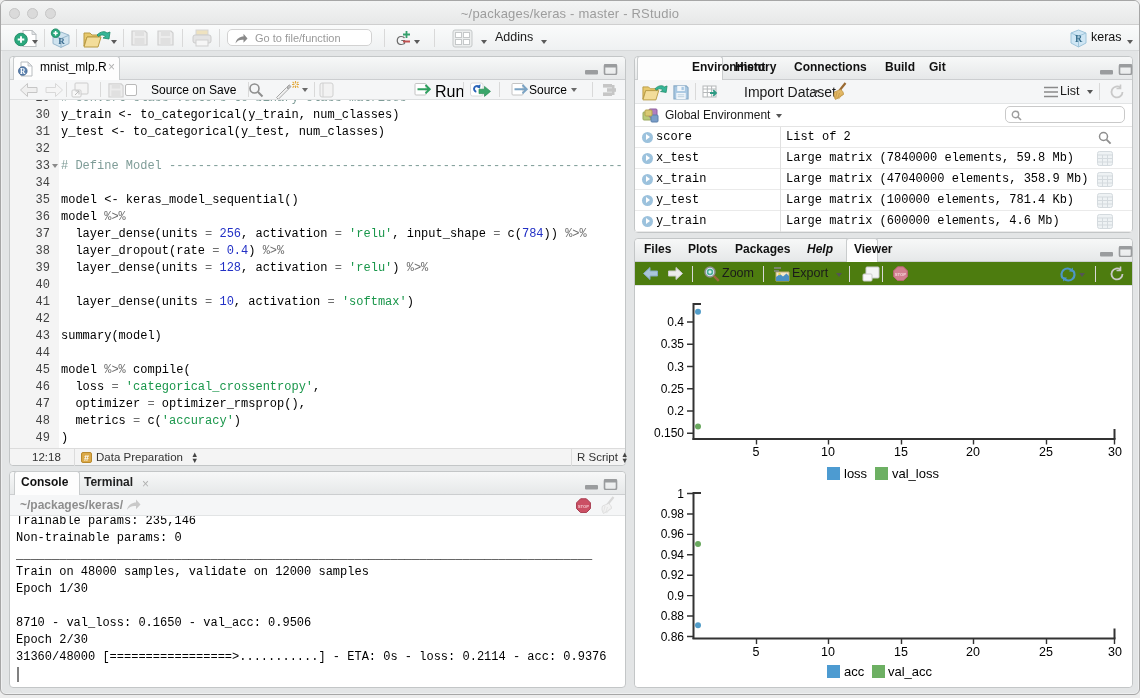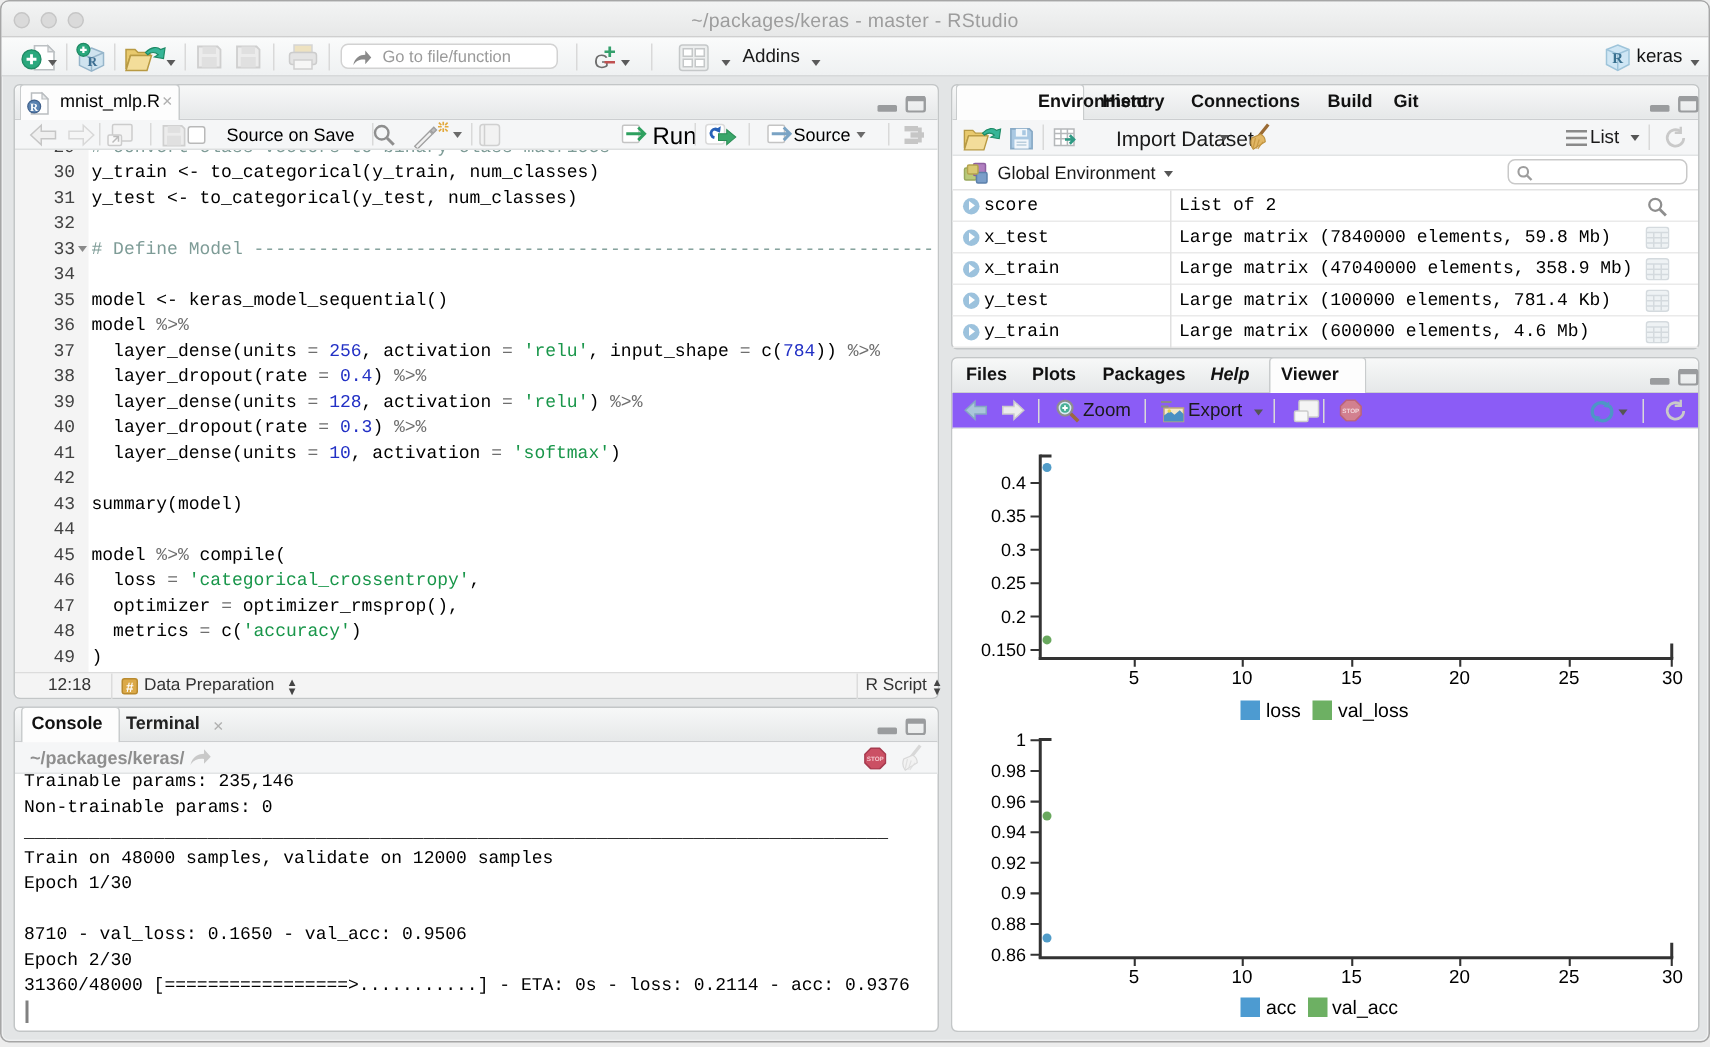--- a/index.html
+++ b/index.html
@@ -64,21 +64,21 @@
 .envname { position:absolute; left:21px; top:3px; font-size:12px; color:#000; }
 .envval { position:absolute; left:151px; top:3px; font-size:12px; color:#000; }
 .envarrow { position:absolute; left:7px; top:4.5px; width:11px; height:11px; border-radius:50%;
   background:#9cc2dd; }
 .envarrow:after { content:""; position:absolute; left:4.2px; top:2.8px; width:0; height:0;
   border-top:3.2px solid transparent; border-bottom:3.2px solid transparent;
   border-left:4.6px solid #fff; }
 
 #viewer { left:633px; top:237px; width:499px; height:450px; }
 #vw-toolbar { position:absolute; left:0; right:0; top:23px; height:24px;
-  background:#8b5cf6; border-bottom:1px solid #e2e4e5; }
+  background:#4d7c0f; border-bottom:1px solid #e2e4e5; }
 </style>
 </head>
 <body>
 <div id="win">
   <div id="titlebar">
     <div class="tl" style="left:8px;"></div>
     <div class="tl" style="left:26px;"></div>
     <div class="tl" style="left:44px;"></div>
     <div id="title-text">~/packages/keras - master - RStudio</div>
   </div>
@@ -254,21 +254,21 @@
       <div class="codeline" style="top:7px;"><span class="lnum mono">30</span><span class="lcode mono">y_train &lt;- to_categorical(y_train, num_classes)</span></div>
       <div class="codeline" style="top:24px;"><span class="lnum mono">31</span><span class="lcode mono">y_test &lt;- to_categorical(y_test, num_classes)</span></div>
       <div class="codeline" style="top:41px;"><span class="lnum mono">32</span><span class="lcode mono"></span></div>
       <div class="codeline" style="top:58px;"><span class="lnum mono">33</span><div style="position:absolute;left:42px;top:6px;width:0;height:0;border-left:3.5px solid transparent;border-right:3.5px solid transparent;border-top:4.5px solid #8a8a8a;"></div><span class="lcode mono"><span class="cm"># Define Model ---------------------------------------------------------------</span></span></div>
       <div class="codeline" style="top:75px;"><span class="lnum mono">34</span><span class="lcode mono"></span></div>
       <div class="codeline" style="top:92px;"><span class="lnum mono">35</span><span class="lcode mono">model &lt;- keras_model_sequential()</span></div>
       <div class="codeline" style="top:109px;"><span class="lnum mono">36</span><span class="lcode mono">model <span class="op">%&gt;%</span></span></div>
       <div class="codeline" style="top:126px;"><span class="lnum mono">37</span><span class="lcode mono">  layer_dense(units <span class="op">=</span> <span class="nu">256</span>, activation <span class="op">=</span> <span class="st">'relu'</span>, input_shape <span class="op">=</span> c(<span class="nu">784</span>)) <span class="op">%&gt;%</span></span></div>
       <div class="codeline" style="top:143px;"><span class="lnum mono">38</span><span class="lcode mono">  layer_dropout(rate <span class="op">=</span> <span class="nu">0.4</span>) <span class="op">%&gt;%</span></span></div>
       <div class="codeline" style="top:160px;"><span class="lnum mono">39</span><span class="lcode mono">  layer_dense(units <span class="op">=</span> <span class="nu">128</span>, activation <span class="op">=</span> <span class="st">'relu'</span>) <span class="op">%&gt;%</span></span></div>
-      <div class="codeline" style="top:177px;"><span class="lnum mono">40</span><span class="lcode mono">  layer_dropout(rate <span class="op">=</span> <span class="nu">0.3</span>) <span class="op">%&gt;%</span></span></div>
+      <div class="codeline" style="top:177px;"><span class="lnum mono">40</span></div>
       <div class="codeline" style="top:194px;"><span class="lnum mono">41</span><span class="lcode mono">  layer_dense(units <span class="op">=</span> <span class="nu">10</span>, activation <span class="op">=</span> <span class="st">'softmax'</span>)</span></div>
       <div class="codeline" style="top:211px;"><span class="lnum mono">42</span><span class="lcode mono"></span></div>
       <div class="codeline" style="top:228px;"><span class="lnum mono">43</span><span class="lcode mono">summary(model)</span></div>
       <div class="codeline" style="top:245px;"><span class="lnum mono">44</span><span class="lcode mono"></span></div>
       <div class="codeline" style="top:262px;"><span class="lnum mono">45</span><span class="lcode mono">model <span class="op">%&gt;%</span> compile(</span></div>
       <div class="codeline" style="top:279px;"><span class="lnum mono">46</span><span class="lcode mono">  loss <span class="op">=</span> <span class="st">'categorical_crossentropy'</span>,</span></div>
       <div class="codeline" style="top:296px;"><span class="lnum mono">47</span><span class="lcode mono">  optimizer <span class="op">=</span> optimizer_rmsprop(),</span></div>
       <div class="codeline" style="top:313px;"><span class="lnum mono">48</span><span class="lcode mono">  metrics <span class="op">=</span> c(<span class="st">'accuracy'</span>)</span></div>
       <div class="codeline" style="top:330px;"><span class="lnum mono">49</span><span class="lcode mono">)</span></div>
       </div>
@@ -440,21 +440,21 @@
       </div>
       <div style="position:absolute;left:145px;top:70px;width:1px;height:105px;background:#e0e0e0;"></div>
     </div>
   </div>
   <div class="pane" id="viewer">
     <div class="phead">
       <div class="tabtxt" style="left:9px;">Files</div>
       <div class="tabtxt" style="left:53px;">Plots</div>
       <div class="tabtxt" style="left:100px;">Packages</div>
       <div class="tabtxt" style="left:172px;font-style:italic;">Help</div>
-      <div class="atab" style="left:211px;width:65px;">
+      <div class="atab" style="left:211px;width:32px;">
         <div class="tabtxt" style="left:7px;">Viewer</div>
       </div>
       <svg class="minmax" style="left:464px;" width="34" height="11" viewBox="0 0 34 11">
         <rect x="1" y="6" width="13" height="4.5" rx="1" fill="#9a9c9e"></rect>
         <rect x="20.5" y="0.5" width="12" height="10" rx="1.5" fill="none" stroke="#9a9c9e" stroke-width="1.6"></rect>
         <rect x="20.5" y="0.5" width="12" height="3" fill="#9a9c9e"></rect>
       </svg>
     </div>
     <div id="vw-toolbar">
       <svg class="ticon" style="left:7px;top:4px;" width="17" height="16" viewBox="0 0 17 16">

